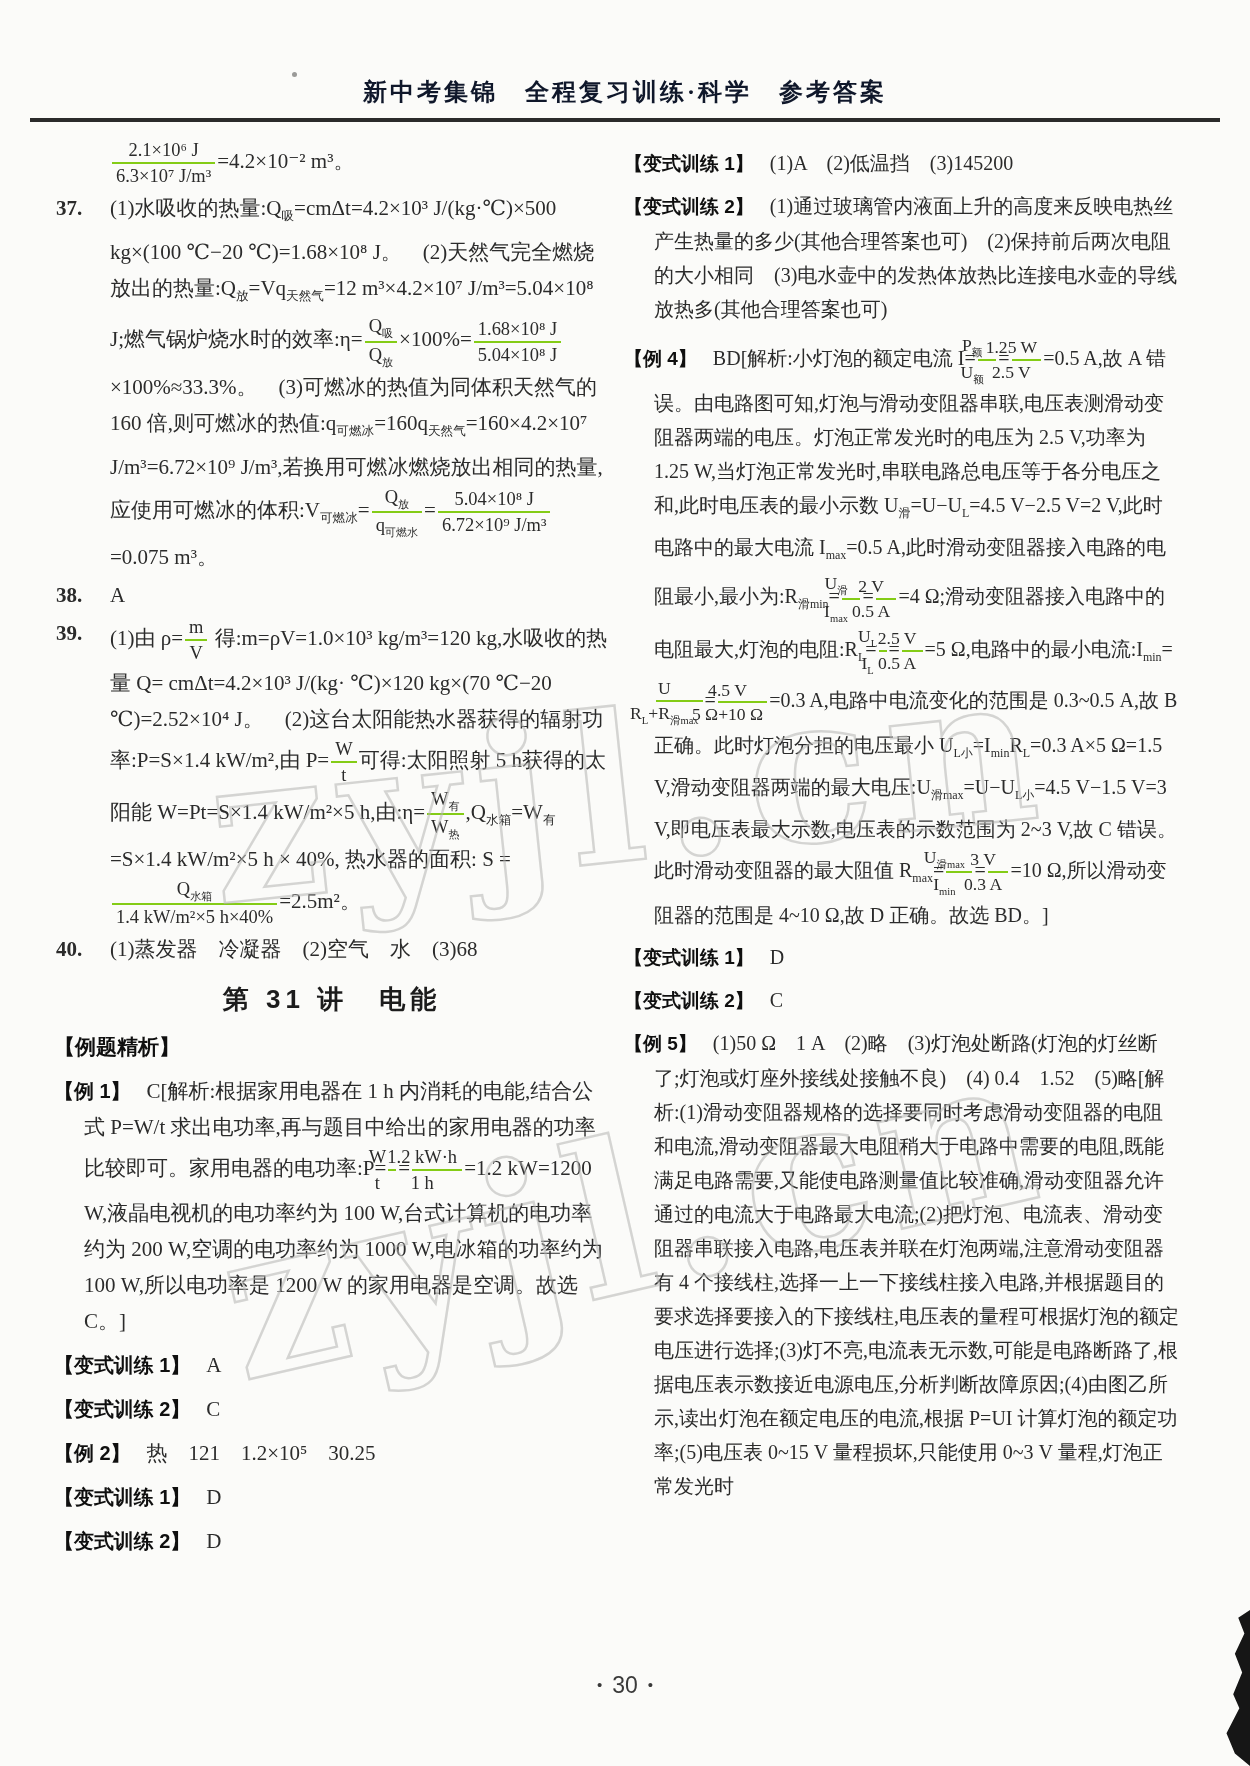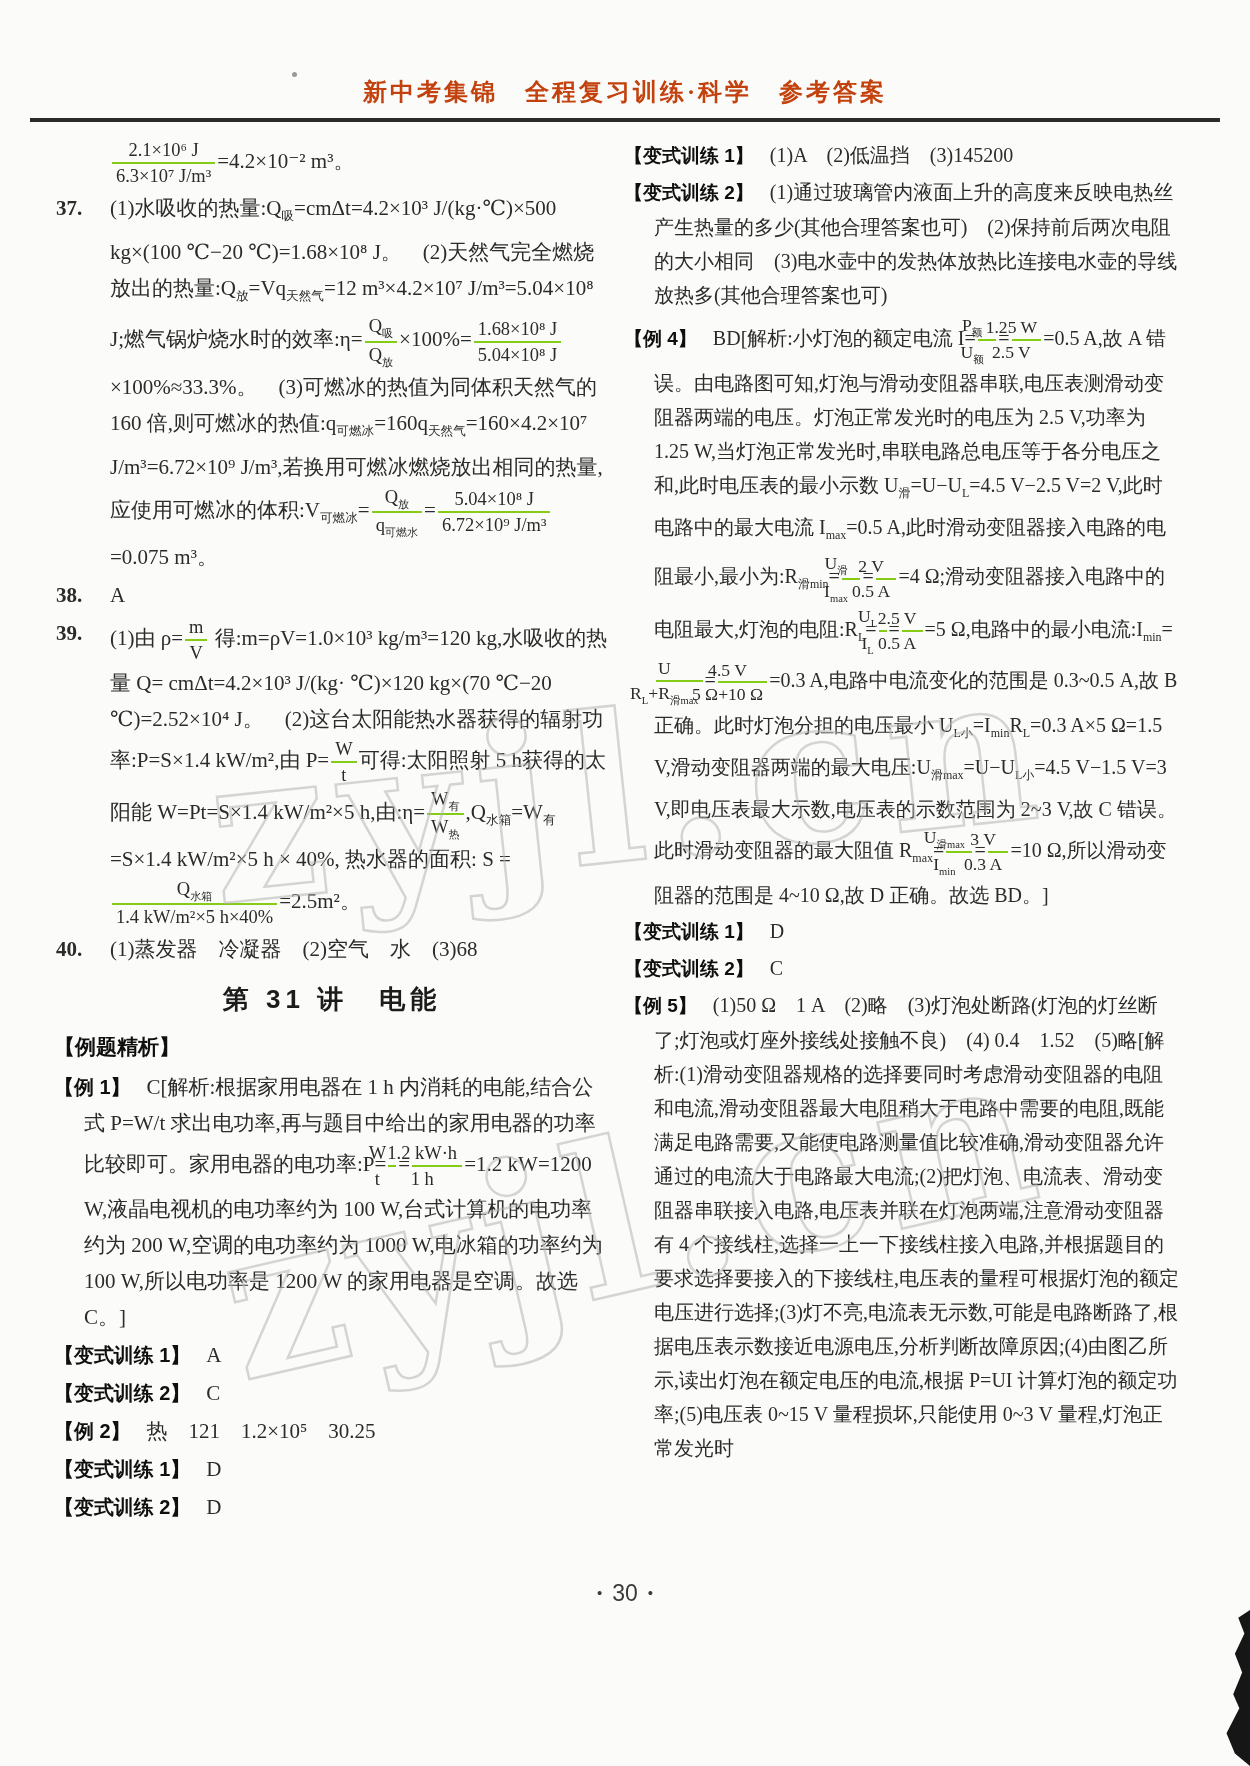--- a/index.html
+++ b/index.html
@@ -1,43 +1,43 @@
 <!DOCTYPE html>
 <html><head>
 <meta charset="utf-8">
 <style>
   html,body{margin:0;padding:0;background:#e9e9e7;}
   .page{position:relative;width:1250px;height:1766px;background:#fbfbf9;overflow:hidden;
         font-family:"Liberation Serif","DejaVu Serif",serif;color:#2b2b2b;}
-  .header-title{text-align:center;padding-top:76px;font-size:24px;font-weight:bold;color:#c2410c;letter-spacing:3px;}
+  .header-title{text-align:center;padding-top:76px;font-size:24px;font-weight:bold;color:#0f172a;letter-spacing:3px;}
   .header-rule{height:4px;background:#2b2b2b;margin:10px 30px 0 30px;}
   .columns{display:flex;gap:14px;padding:16px 44px 0 54px;height:1560px;overflow:hidden;}
   .col{width:556px;}
   .col-left{font-size:21px;line-height:36px;}
   .col-right{font-size:20px;line-height:34px;}
   .num-item{position:relative;padding-left:56px;margin-bottom:2px;}
   .item-num{position:absolute;left:2px;top:0;font-weight:bold;}
-  .labeled-item{padding-left:30px;text-indent:-30px;margin-bottom:2px;}
+  .labeled-item{padding-left:30px;text-indent:-30px;margin-bottom:2px;margin-top:8px;}
   .item-label{font-family:"Liberation Sans","DejaVu Sans",sans-serif;font-weight:bold;color:#0f0f0f;
               margin-right:16px;font-size:0.95em;}
   .lecture-heading{text-align:center;font-family:"Liberation Sans","DejaVu Sans",sans-serif;
                    font-weight:bold;font-size:26px;color:#1c1c1c;letter-spacing:5px;margin:14px 0 12px;}
   .section-label{font-family:"Liberation Sans","DejaVu Sans",sans-serif;font-weight:bold;
                  font-size:21px;color:#0f0f0f;margin:2px 0 4px;}
   sub{font-size:0.6em;}
   .frac{display:inline-flex;flex-direction:column;vertical-align:middle;text-align:center;
         font-size:0.88em;line-height:1.3;margin:0 2px;}
   .frac .fnum{border-bottom:2px solid #84cc16;padding:0 4px;}
   .frac .fden{padding:0 4px;}
   .watermark{position:absolute;color:transparent;-webkit-text-stroke:2.5px #b6b6b4;
              font-family:"DejaVu Serif","Liberation Serif",serif;font-weight:bold;
              pointer-events:none;opacity:.55;z-index:6;white-space:nowrap;}
   .wm1{font-size:205px;left:208px;top:668px;transform:rotate(-6deg);letter-spacing:16px;}
   .wm2{font-size:210px;left:215px;top:1092px;transform:rotate(-13deg);letter-spacing:12px;}
-  .footer{position:absolute;left:0;right:0;top:1580px;text-align:center;font-size:23px;color:#3a3a3a;
+  .footer{position:absolute;left:0;right:0;top:1672px;text-align:center;font-size:23px;color:#3a3a3a;
           font-family:"Liberation Sans","DejaVu Sans",sans-serif;z-index:7;}
   .footer .dot{font-size:15px;vertical-align:3px;padding:0 10px;}
   .scan-blob{position:absolute;right:0;top:1610px;width:28px;height:156px;background:#161616;z-index:8;
              clip-path:polygon(100% 0,58% 5%,80% 15%,46% 28%,72% 40%,40% 54%,62% 63%,16% 79%,46% 92%,100% 100%);}
   .speck{position:absolute;background:#9a9a98;border-radius:50%;z-index:2;}
 </style>
 </head>
 <body>
 
 <div class="page">

